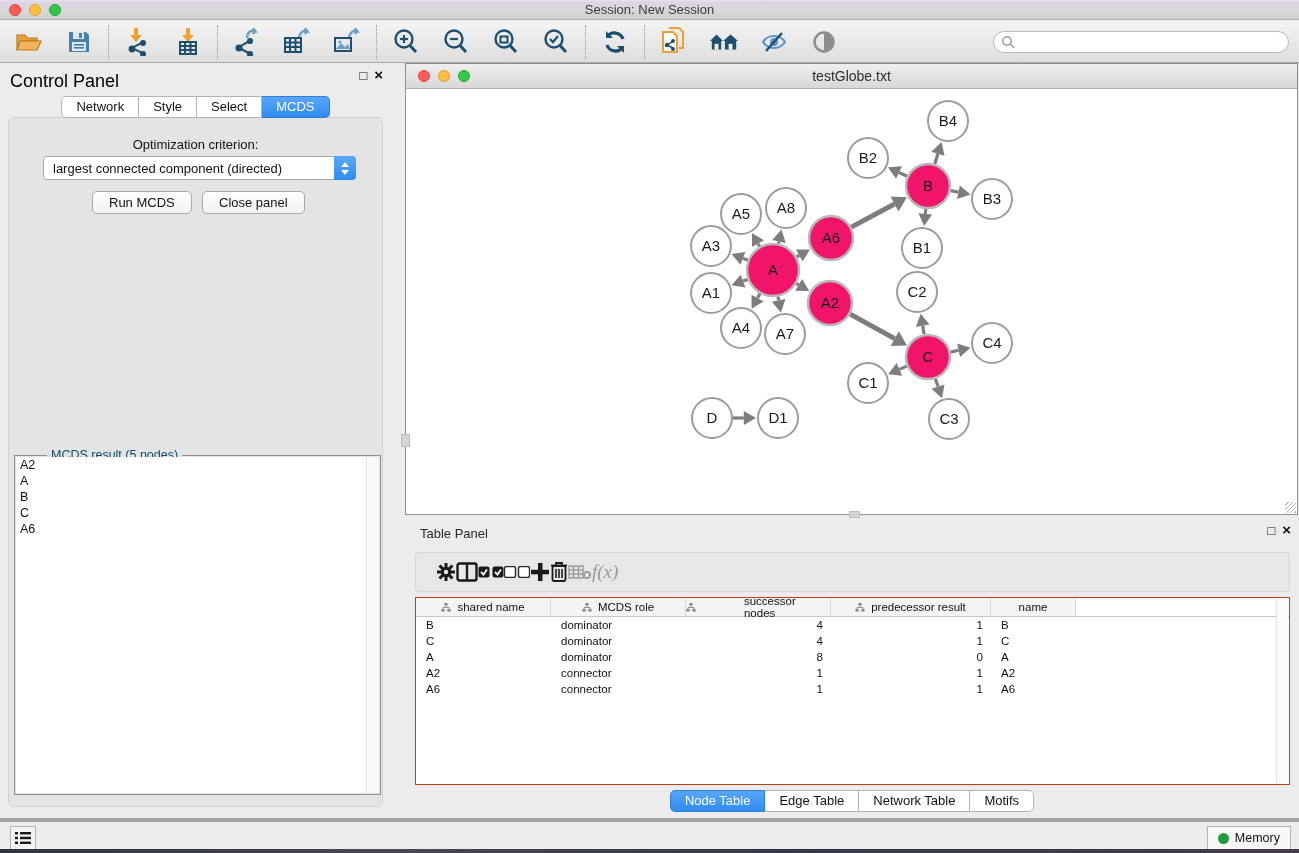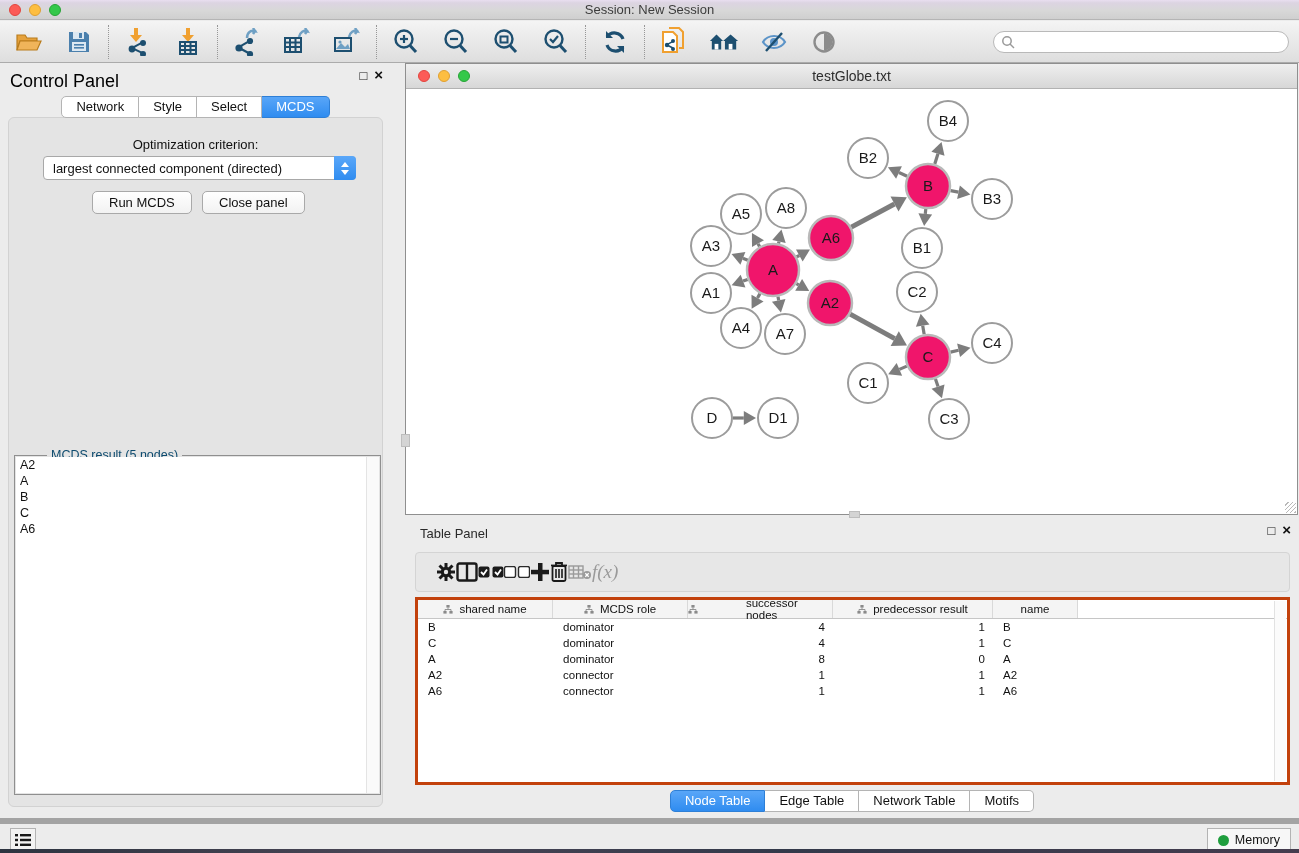--- a/index.html
+++ b/index.html
@@ -72,33 +72,33 @@
   .resize-grip { position:absolute; right:1px; bottom:1px; width:11px; height:11px;
     background:repeating-linear-gradient(135deg, transparent 0 2px, #b9b9b9 2px 3px); }
 
   
   .table-panel { position:absolute; left:405px; top:518px; width:894px; height:297px; }
   .tp-head { position:absolute; top:8px; left:15px; font-size:13px; color:#2a2a2a; }
   .tp-toolbar { position:absolute; top:34px; left:10px; width:875px; height:40px; background:#e7e7e7;
     border:1px solid #d4d4d4; border-radius:4px; display:flex; align-items:center; padding-left:20px; }
   .tp-tool { display:flex; align-items:center; justify-content:center; height:24px; }
   .fx { font-family:"Liberation Serif", serif; font-style:italic; font-size:19px; color:#9a9a9a; }
-  .data-table { position:absolute; top:79px; left:10px; width:875px; height:188px; background:#fff; border:3px solid #c2410c; }
+  .data-table { position:absolute; top:79px; left:10px; width:875px; height:188px; background:#fff; border:1px solid #c2410c; }
   .dt-header { display:flex; height:19px; border-bottom:1px solid #c6c6c6; }
   .dt-hcell { background:#f4f4f4; border-right:1px solid #d9d9d9; font-size:11.5px; color:#111;
     display:flex; align-items:center; justify-content:center; gap:6px; }
   .dt-row { display:flex; height:16px; }
   .dt-cell { font-size:11.5px; color:#111; line-height:16px; white-space:nowrap; overflow:hidden; }
   .dt-cell.l { text-align:left; padding-left:10px; }
   .dt-cell.r { text-align:right; padding-right:8px; }
   .dt-scroll { position:absolute; top:1px; bottom:1px; right:1px; width:12px; background:#fbfbfb; border-left:1px solid #e2e2e2; }
   .tp-tabs { position:absolute; top:272px; left:0; width:100%; display:flex; justify-content:center; }
 
   
-  .statusbar { position:absolute; top:818px; left:0; width:1299px; height:31px; background:#ececec; border-top:6px solid #a3a3a3; }
+  .statusbar { position:absolute; top:818px; left:0; width:1299px; height:31px; background:#ececec; border-top:4px solid #a3a3a3; }
   .list-btn { position:absolute; left:10px; top:4px; width:26px; height:24px; background:#f3f3f3;
     border:1px solid #b3b3b3; display:flex; align-items:center; justify-content:center; }
   .mem-btn { position:absolute; right:8px; top:4px; height:24px; background:#f7f7f7; border:1px solid #b3b3b3;
     display:flex; align-items:center; gap:6px; padding:0 10px; font-size:12.5px; color:#111; }
   .mem-dot { width:11px; height:11px; border-radius:50%; background:#1f9e3e; }
   .desktop-strip { position:absolute; top:849px; left:0; width:1299px; height:4px;
     background:linear-gradient(90deg,#2d3440,#4a4656 30%,#33394a 60%,#443c4e); }
 
   svg { display:block; }
 </style>

